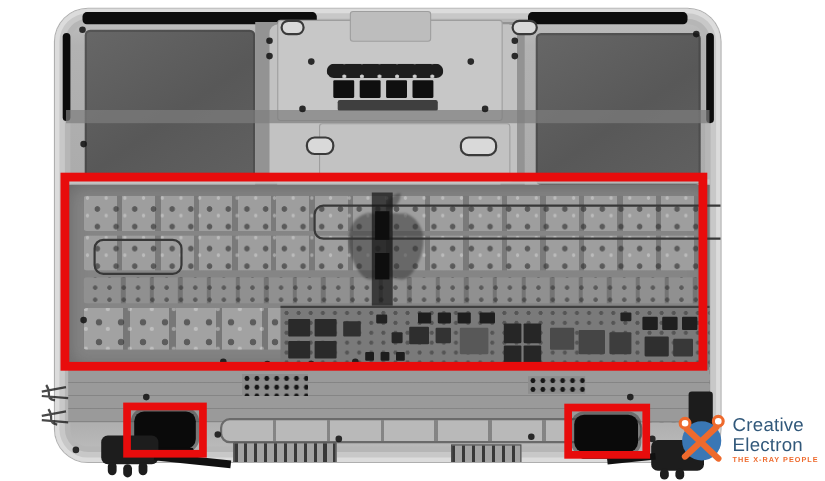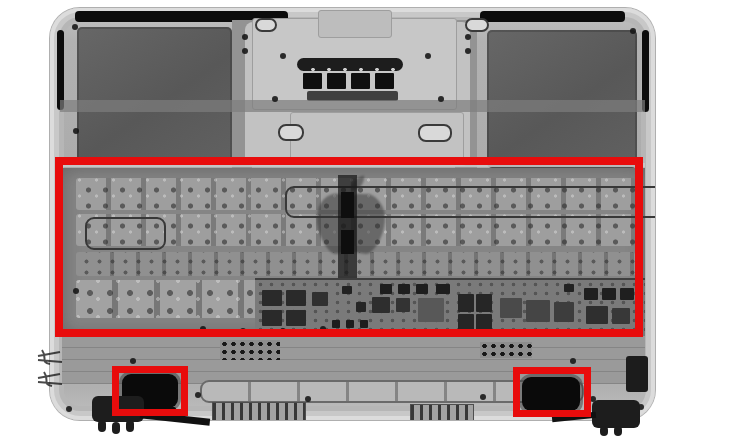--- a/index.html
+++ b/index.html
@@ -230,14 +230,28 @@
   <div class="abs" style="left:140px;top:415px;width:70px;height:7px;background:#111;transform:rotate(6deg);"></div>
   <div class="abs blackblob" style="left:592px;top:400px;width:48px;height:28px;"></div>
   <div class="abs blackblob" style="left:600px;top:426px;width:8px;height:10px;"></div>
   <div class="abs blackblob" style="left:614px;top:426px;width:8px;height:10px;"></div>
   <div class="abs" style="left:552px;top:414px;width:44px;height:6px;background:#111;transform:rotate(-6deg);"></div>
 
   <div class="abs redbox" style="left:55px;top:157px;width:572px;height:164px;border-width:8px;"></div>
   <div class="abs redbox" style="left:112px;top:366px;width:62px;height:36px;border-width:7px;"></div>
   <div class="abs redbox" style="left:513px;top:367px;width:64px;height:36px;border-width:7px;"></div>
 
+  <div id="logo" class="abs">
+    <svg width="48" height="48" viewBox="0 0 54 54">
+      <circle cx="28" cy="29" r="20" fill="var(--blue,#3a77b5)"></circle>
+      <path d="M13 17 L45 47" stroke="var(--orange,#ee6a2d)" stroke-width="6.5" stroke-linecap="round" fill="none"></path>
+      <path d="M43 15 L11 45" stroke="var(--orange,#ee6a2d)" stroke-width="6.5" stroke-linecap="round" fill="none"></path>
+      <circle cx="11" cy="11" r="5" fill="#fff" stroke="var(--orange,#ee6a2d)" stroke-width="3.2"></circle>
+      <circle cx="45" cy="9" r="5" fill="#fff" stroke="var(--orange,#ee6a2d)" stroke-width="3.2"></circle>
+    </svg>
+    <div class="words">
+      <span class="w1">Creative</span>
+      <span class="w2">Electron</span>
+      <span class="tag">THE X-RAY PEOPLE</span>
+    </div>
+  </div>
 
 </div>
 
 </body></html>

